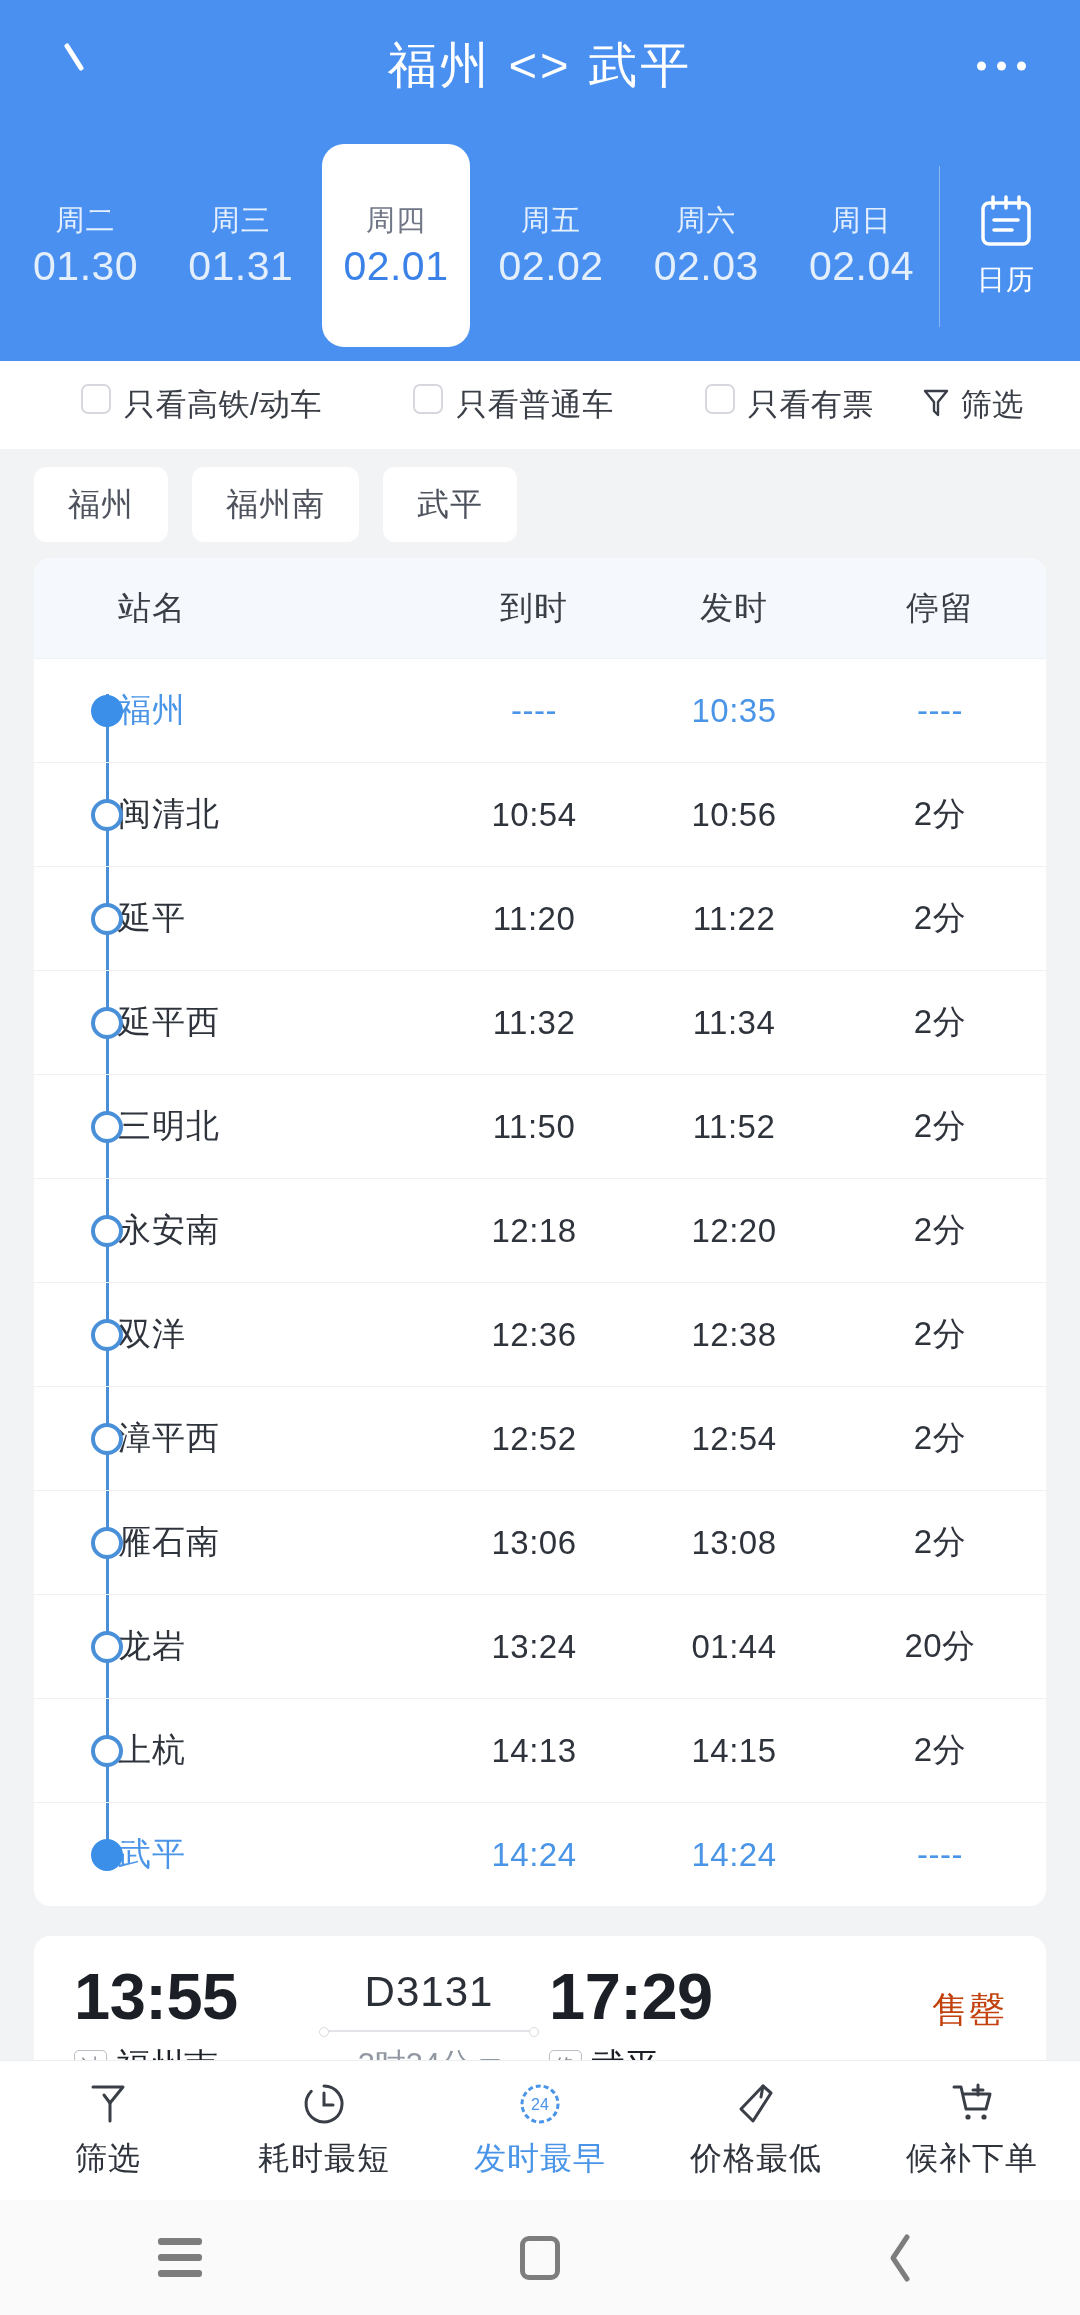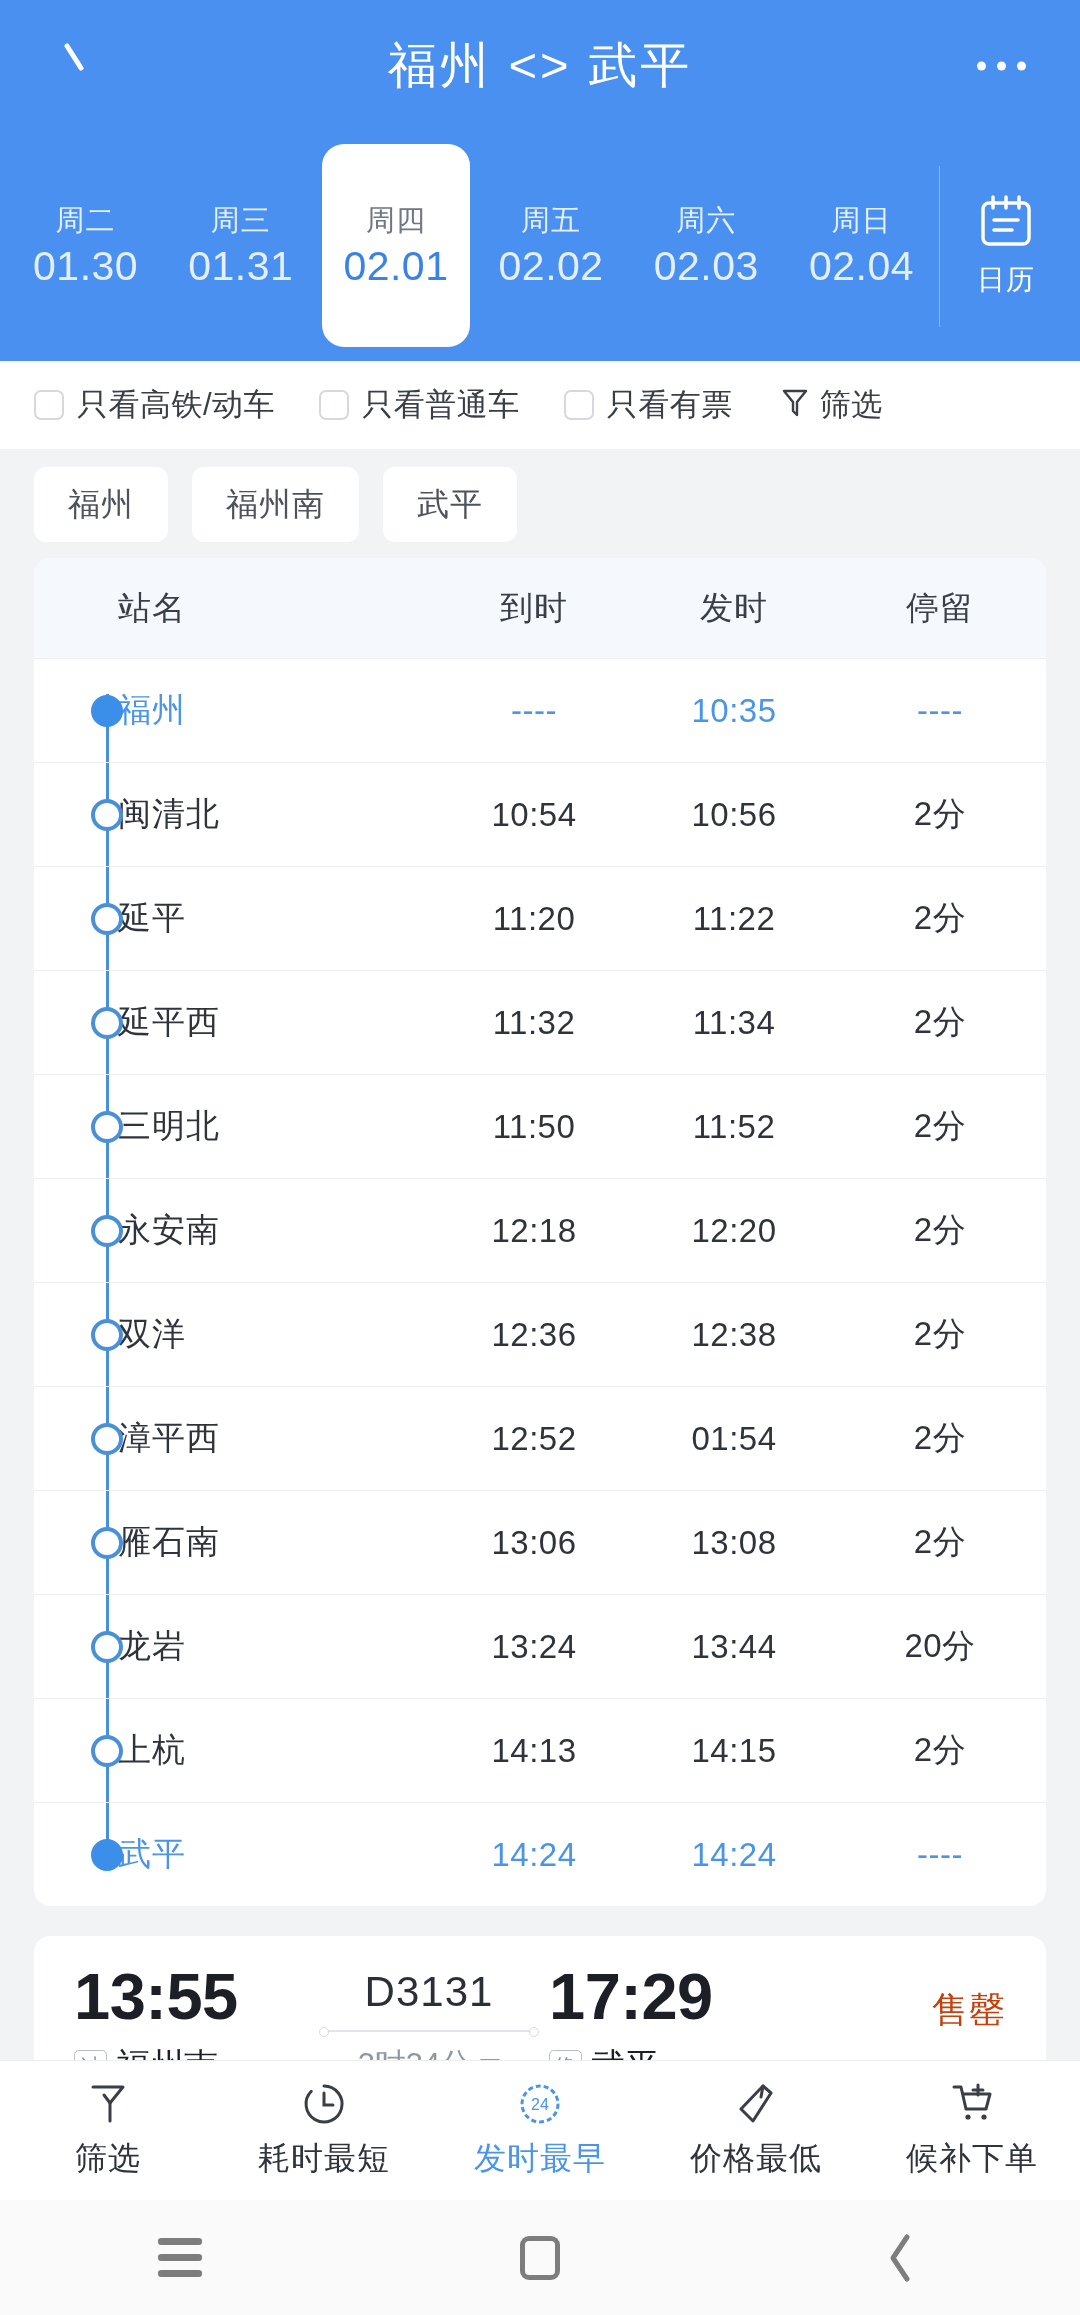--- a/index.html
+++ b/index.html
@@ -112,22 +112,22 @@
   .filter-bar{
     background:#ffffff;
     height:88px;
     display:flex;
     align-items:center;
     padding-left:34px;
     gap:0;
   }
   .chk-item{
     display:flex;
-    align-items:center;
     margin-right:44px;
+    margin-left:47px;
   }
   .chk-box{
     width:30px;height:30px;
     border:2px solid #d6d8dd;
     border-radius:7px;
     background:#fff;
     margin-right:13px;
     flex:none;
   }
   .chk-label{
@@ -530,41 +530,41 @@
       <div class="col-dep">12:38</div>
       <div class="col-stop">2分</div>
     </div>
 
     <div class="srow">
       <div class="col-name">
         <span class="dot"></span>
         <span>漳平西</span>
       </div>
       <div class="col-arr">12:52</div>
-      <div class="col-dep">01:54</div>
+      <div class="col-dep">12:54</div>
       <div class="col-stop">2分</div>
     </div>
 
     <div class="srow">
       <div class="col-name">
         <span class="dot"></span>
         <span>雁石南</span>
       </div>
       <div class="col-arr">13:06</div>
       <div class="col-dep">13:08</div>
       <div class="col-stop">2分</div>
     </div>
 
     <div class="srow">
       <div class="col-name">
         <span class="dot"></span>
         <span>龙岩</span>
       </div>
       <div class="col-arr">13:24</div>
-      <div class="col-dep">13:44</div>
+      <div class="col-dep">01:44</div>
       <div class="col-stop">20分</div>
     </div>
 
     <div class="srow">
       <div class="col-name">
         <span class="dot"></span>
         <span>上杭</span>
       </div>
       <div class="col-arr">14:13</div>
       <div class="col-dep">14:15</div>

